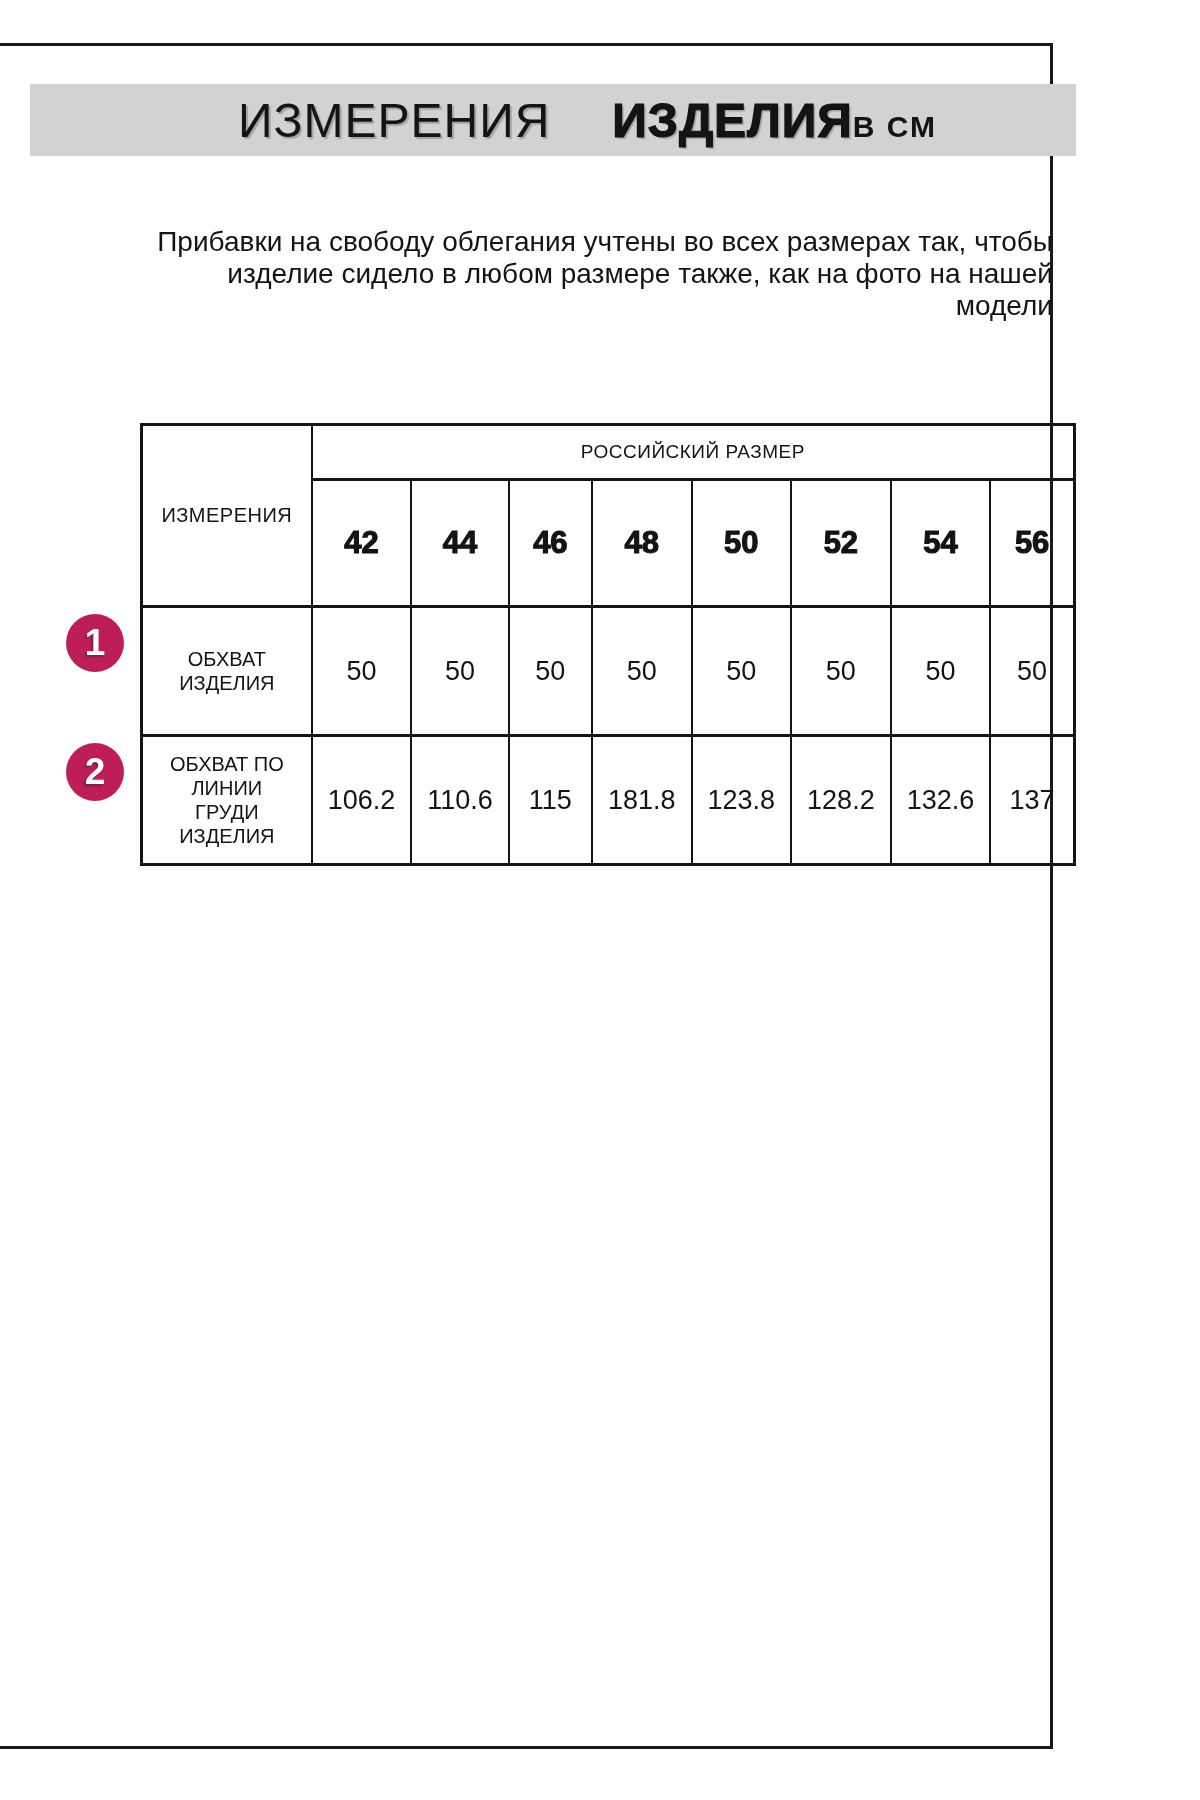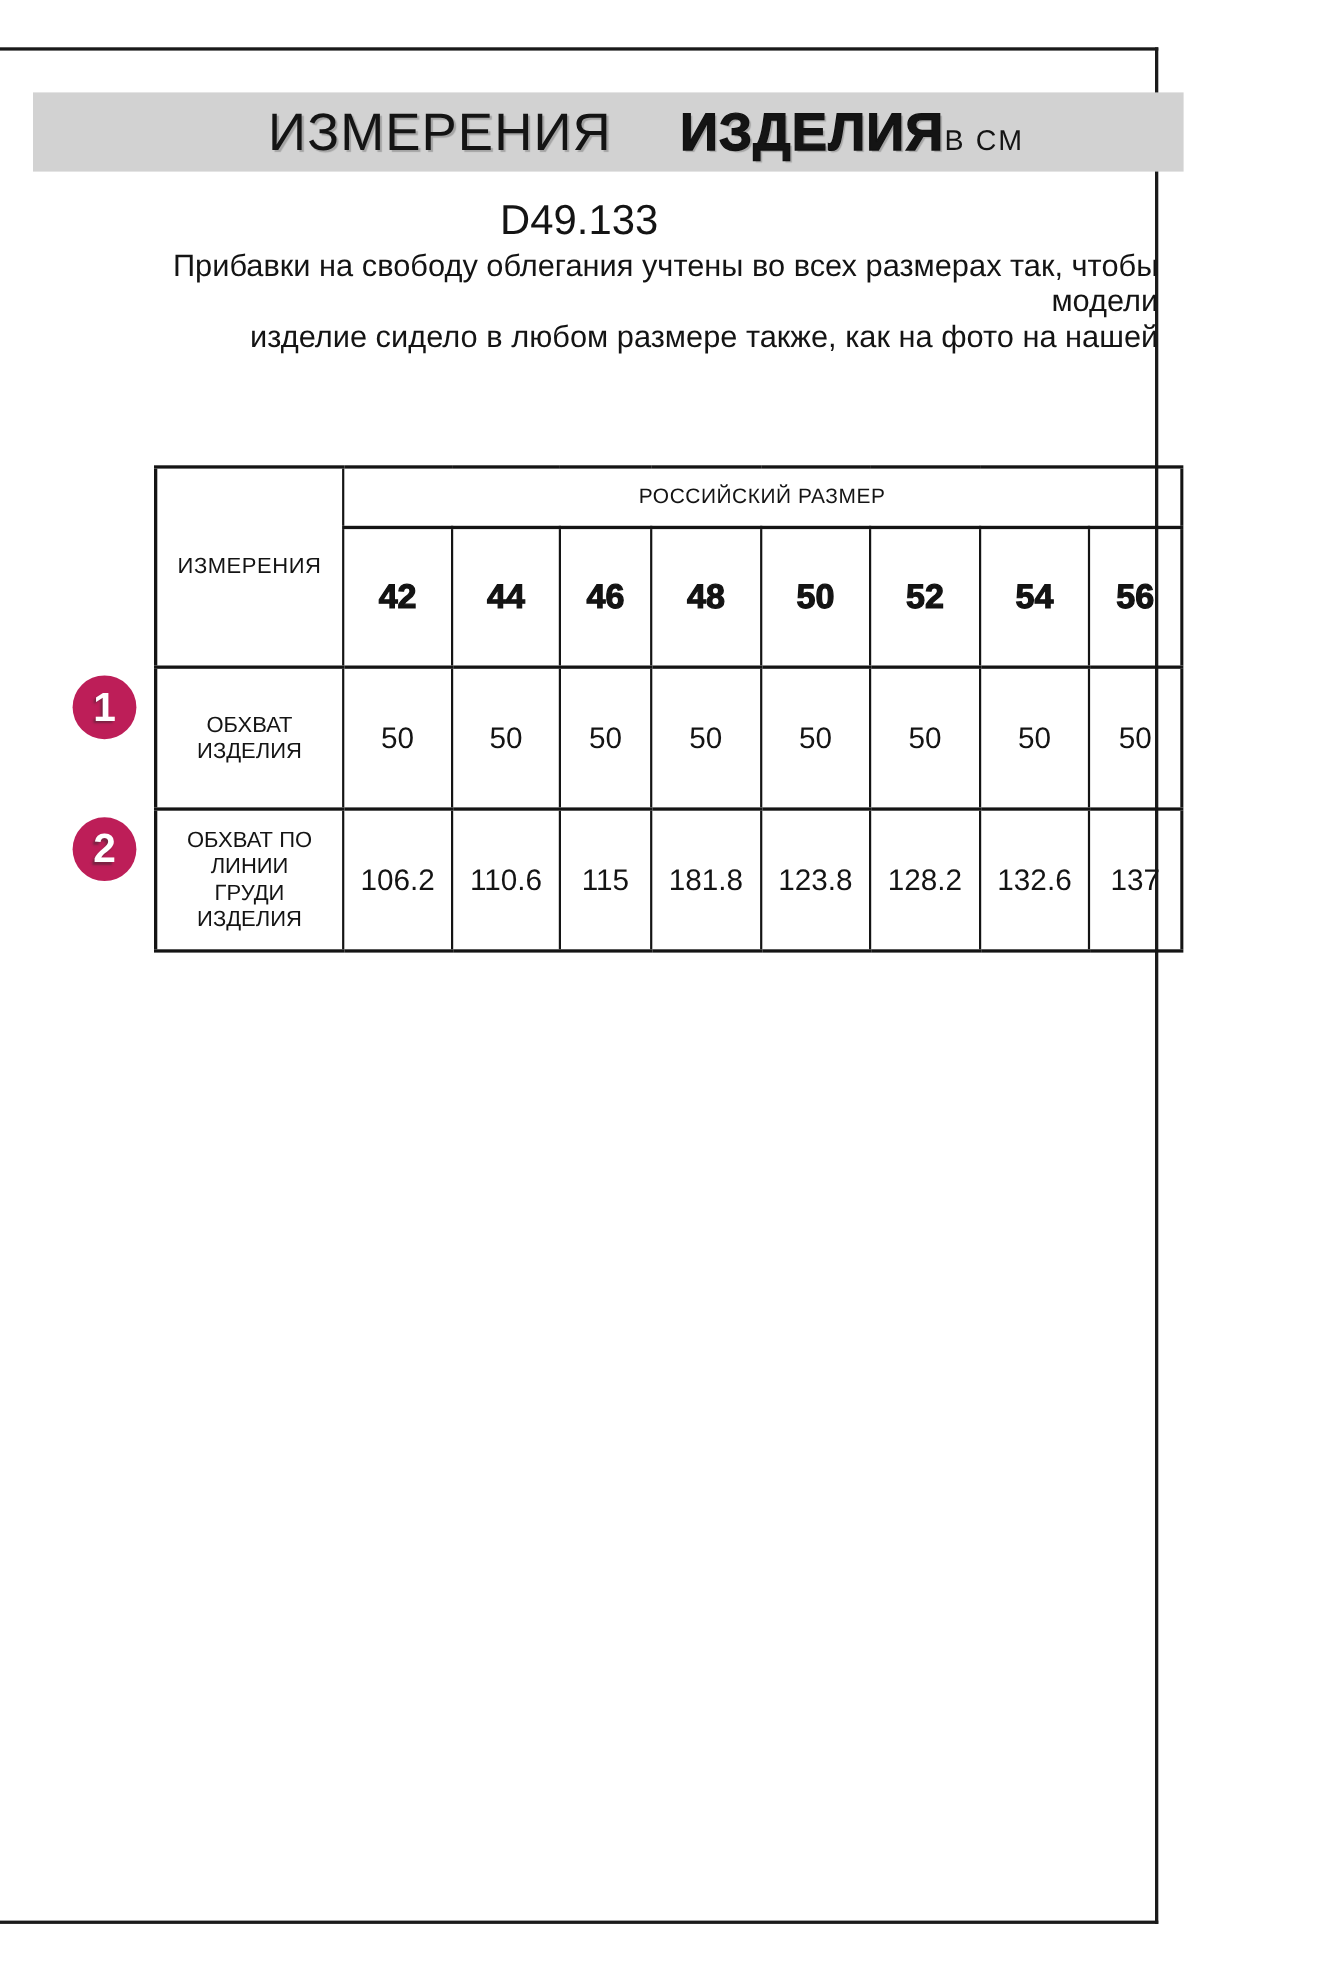--- a/index.html
+++ b/index.html
@@ -14,21 +14,21 @@
   }
   .titlebar {
     position:absolute; top:84px; left:30px; width:1115px; height:72px;
     background:#d2d2d2; display:flex; justify-content:center;
     align-items:baseline; padding-top:9px; box-sizing:border-box;
   }
   .t1 { font-size:48px; font-weight:400; letter-spacing:1px;
         text-shadow:2px 2px 1px rgba(0,0,0,0.22); }
   .t2 { font-size:48px; font-weight:700; letter-spacing:1px; margin-left:62px;
         -webkit-text-stroke:1.2px #111; text-shadow:2px 2px 1px rgba(0,0,0,0.22); }
-  .t3 { font-size:26px; font-weight:400; letter-spacing:2px; }
+  .t3 { font-size:30px; font-weight:700; letter-spacing:2px; }
   .code {
     position:absolute; top:180px; left:0; right:23px;
     text-align:center; font-size:38px; font-weight:400;
   }
   .intro {
     position:absolute; top:226px; left:0; right:23px;
     text-align:right; font-size:28px; line-height:32px; font-weight:400;
   }
   .meas-table {
     position:absolute; top:423px; left:140px;
@@ -67,26 +67,25 @@
 <div class="page">
 
   <div class="frame"></div>
 
   <div class="titlebar">
     <span class="t1">ИЗМЕРЕНИЯ</span>
     <span class="t2">ИЗДЕЛИЯ</span>
     <span class="t3">В СМ</span>
   </div>
 
-  <div class="code">D49.133</div>
 
   <div class="intro">
     <div>Прибавки на свободу облегания учтены во всех размерах так, чтобы</div>
+    <div>изделие сидело в любом размере также, как на фото на нашей</div>
     <div>модели</div>
-    <div>изделие сидело в любом размере также, как на фото на нашей</div>
   </div>
 
   <table class="meas-table">
     <colgroup>
       <col class="col-label">
       <col class="col-size">
         <col class="col-size">
         <col class="col-size">
         <col class="col-size">
       <col class="col-size">

